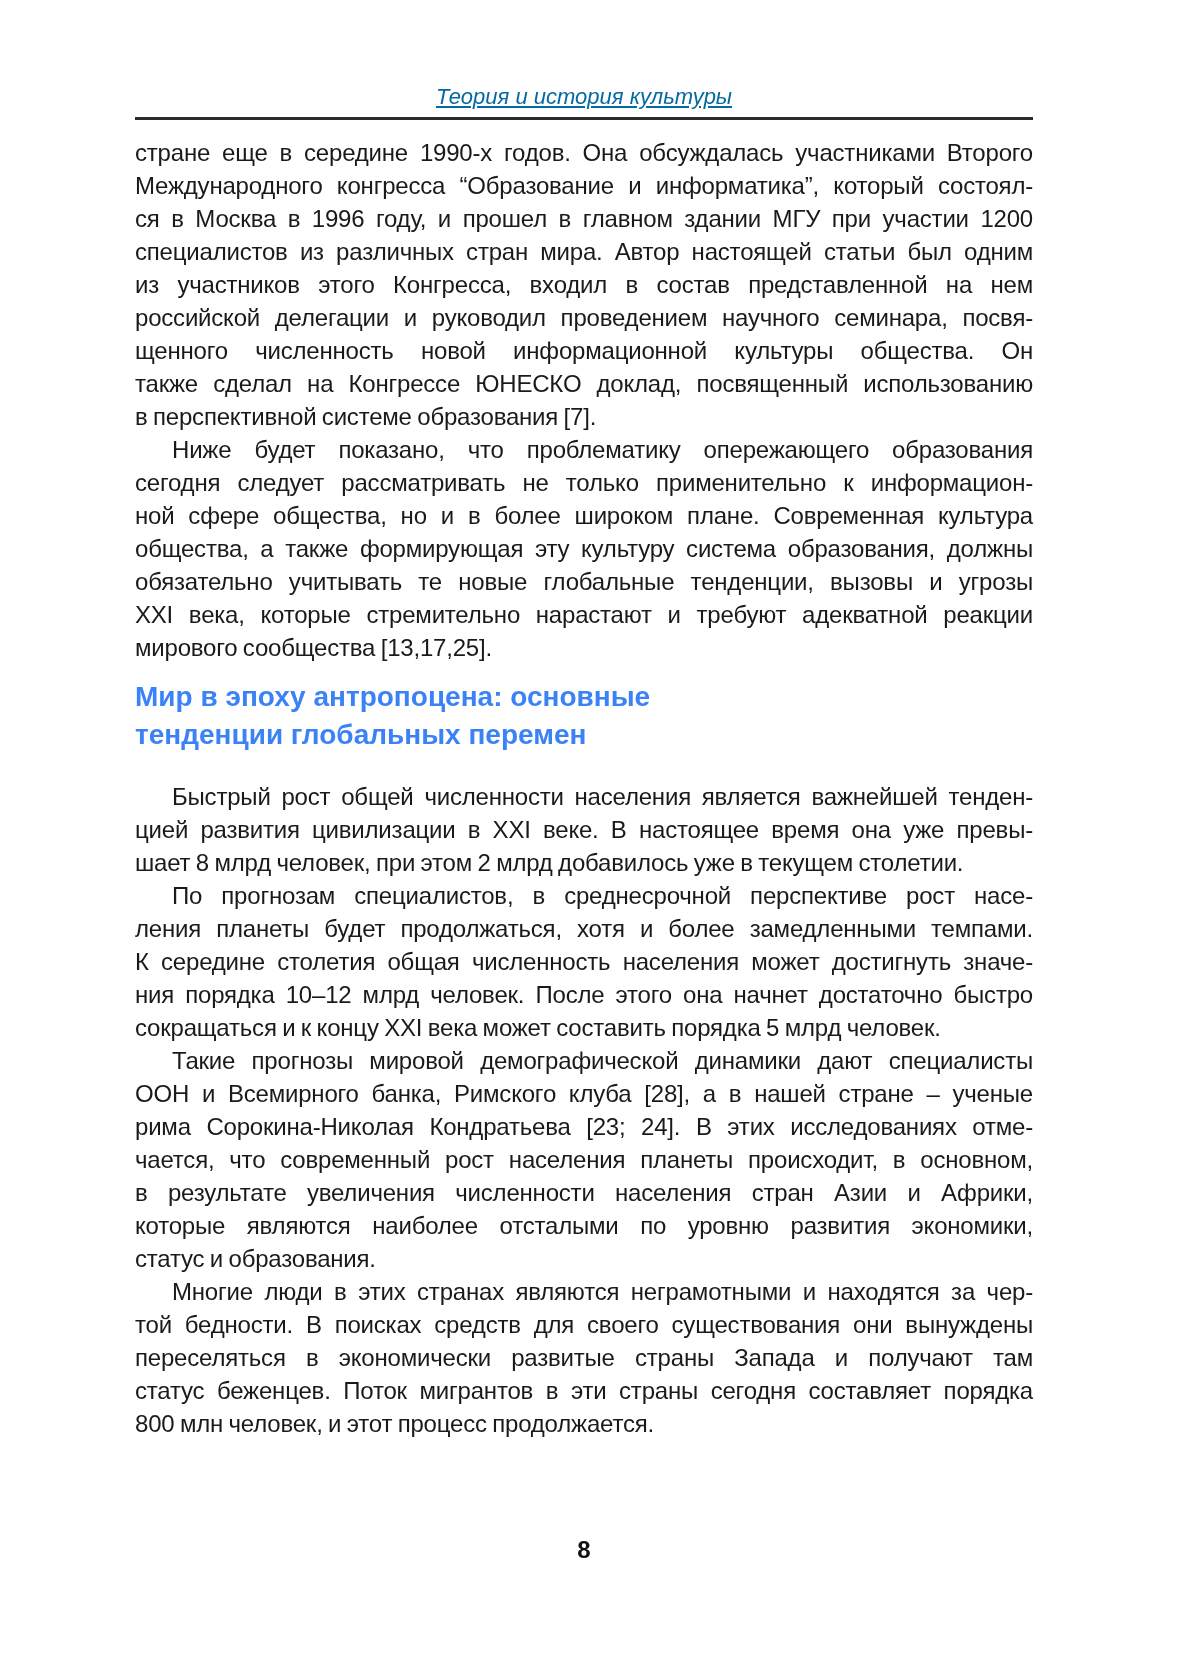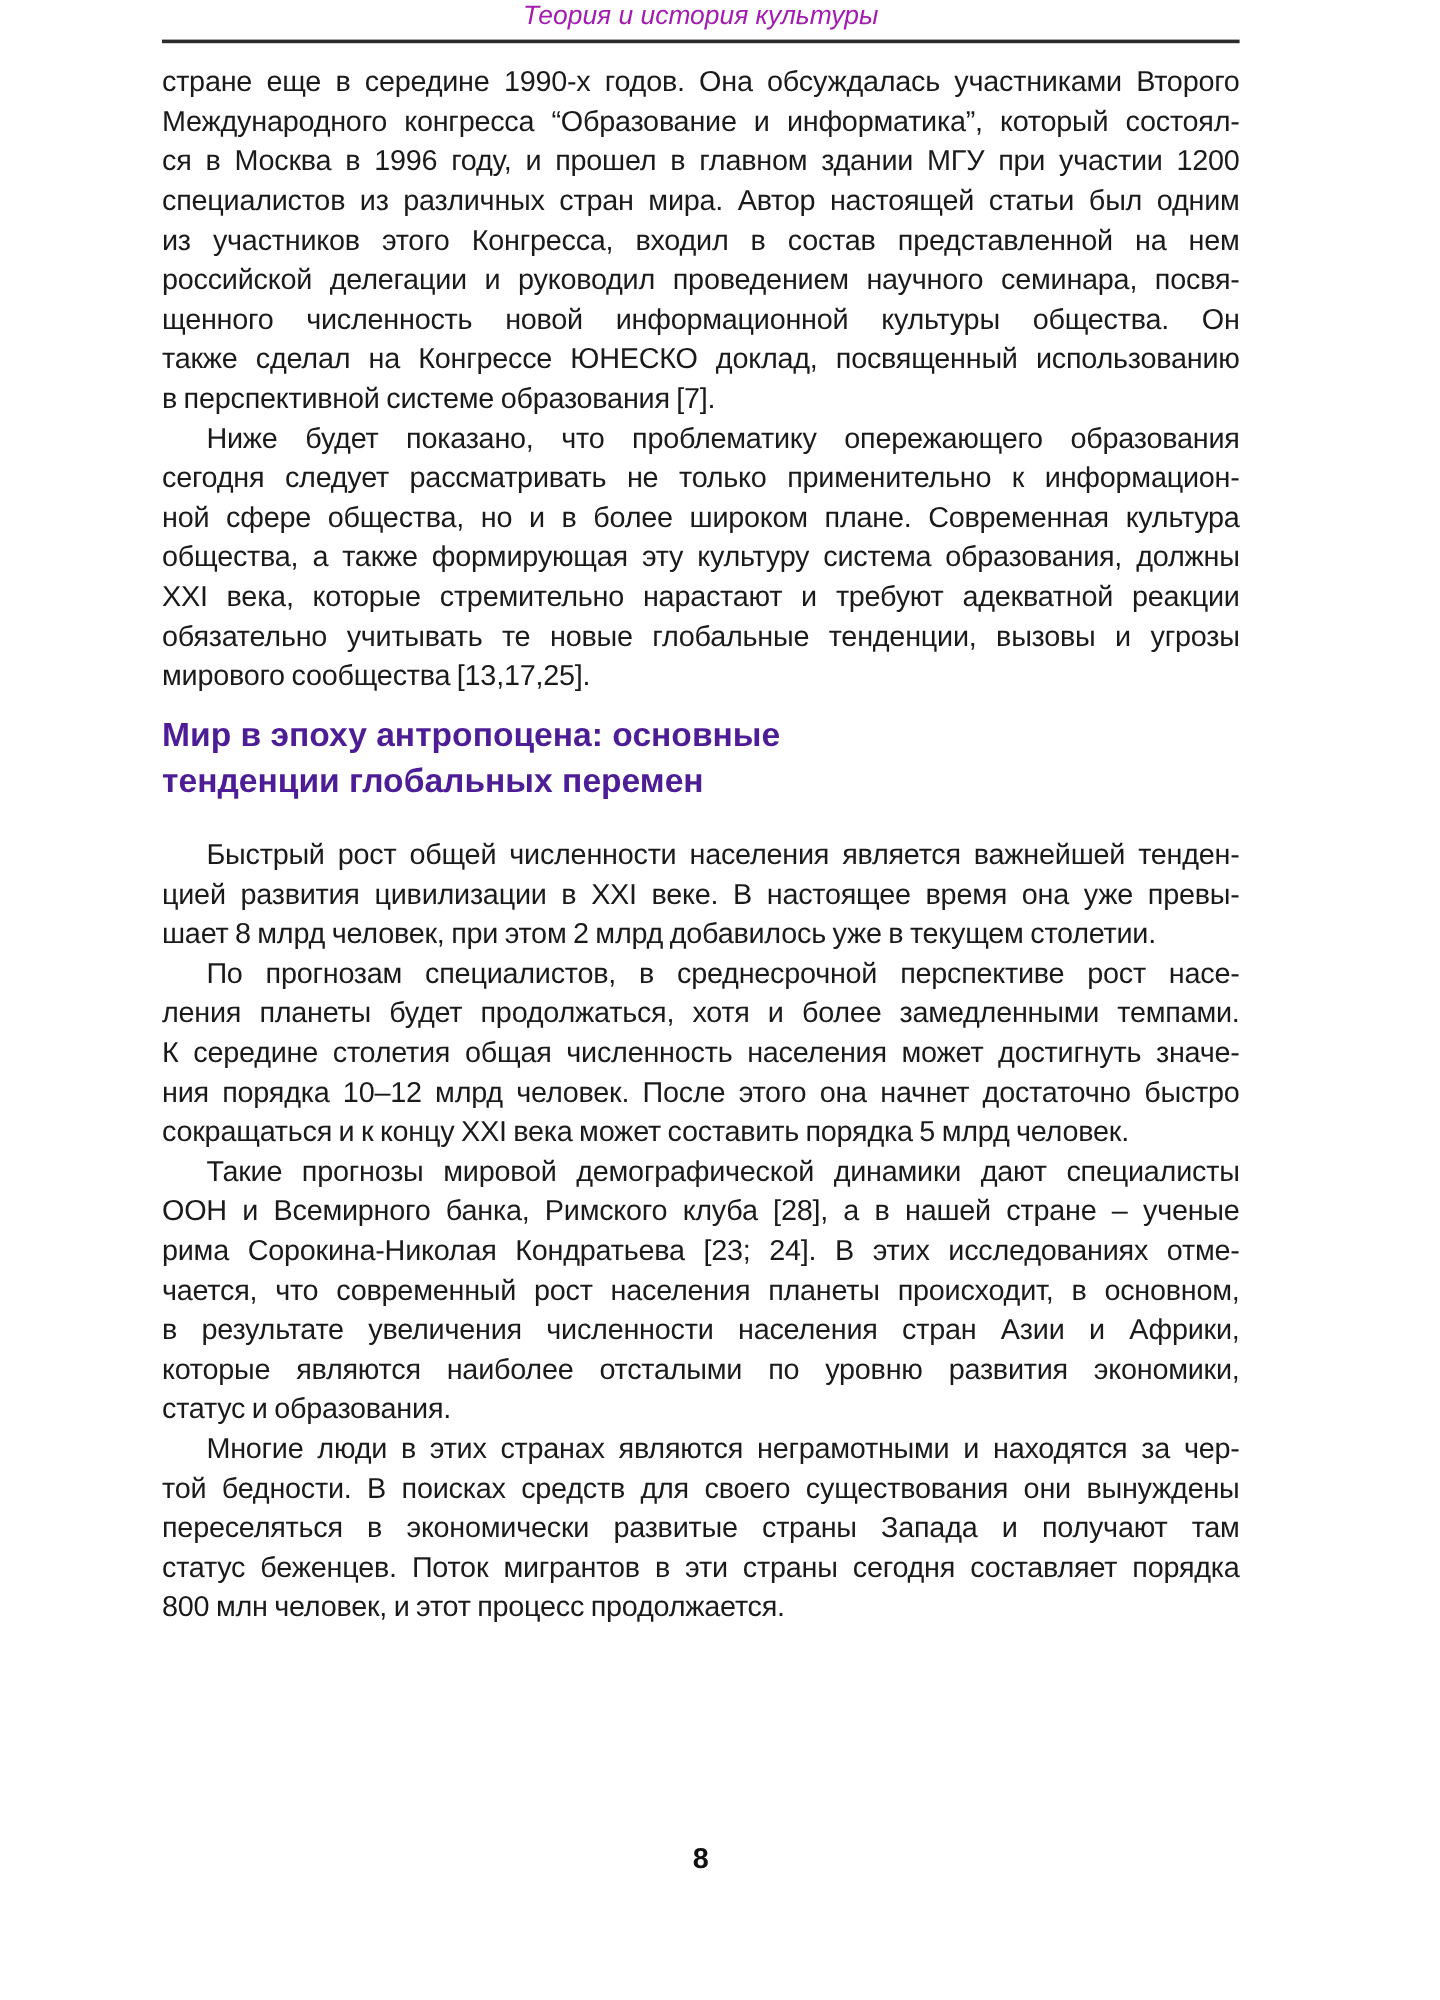--- a/index.html
+++ b/index.html
@@ -11,25 +11,27 @@
     background: #ffffff;
     font-family: "Liberation Sans", sans-serif;
     color: #1a1a1a;
     overflow: hidden;
   }
   .content-col {
     margin-left: 135px;
     width: 898px;
   }
   .running-header {
+    padding-top: 84px;
     text-align: center;
     font-style: italic;
     font-size: 22px;
     line-height: 26px;
-    color: #a21caf;
+    color: #0369a1;
+    text-decoration: underline;
   }
   .header-rule {
     margin-top: 7px;
     height: 3px;
     background: #2b2b2b;
     border: none;
   }
   .article {
     margin-top: 16px;
   }
@@ -50,21 +52,21 @@
     padding: 0;
   }
   .heading .line {
     font-size: 28px;
     font-weight: 700;
     line-height: 38px;
     letter-spacing: 0;
     word-spacing: 0;
     text-align: left;
     text-align-last: left;
-    color: #4c1d95;
+    color: #3b82f6;
   }
   .page-footer {
     position: absolute;
     top: 1535px;
     left: 135px;
     width: 898px;
     text-align: center;
     font-size: 24px;
     font-weight: 700;
     line-height: 30px;
@@ -88,22 +90,22 @@
           <div class="line">российской делегации и руководил проведением научного семинара, посвя-</div>
           <div class="line"><span class="">щенного численность </span><span class="italic">новой информационной культуры общества</span><span class="">. Он</span></div>
           <div class="line">также сделал на Конгрессе ЮНЕСКО доклад, посвященный использованию</div>
           <div class="line last">в перспективной системе образования [7].</div>
         </div>
         <div class="paragraph">
           <div class="line indent">Ниже будет показано, что проблематику опережающего образования</div>
           <div class="line">сегодня следует рассматривать не только применительно к информацион-</div>
           <div class="line">ной сфере общества, но и в более широком плане. Современная культура</div>
           <div class="line">общества, а также формирующая эту культуру система образования, должны</div>
+          <div class="line">обязательно учитывать те новые глобальные тенденции, вызовы и угрозы</div>
           <div class="line">XXI века, которые стремительно нарастают и требуют адекватной реакции</div>
-          <div class="line">обязательно учитывать те новые глобальные тенденции, вызовы и угрозы</div>
           <div class="line last">мирового сообщества [13,17,25].</div>
         </div>
         <h2 class="heading">
           <div class="line">Мир в эпоху антропоцена: основные</div>
           <div class="line last">тенденции глобальных перемен</div>
         </h2>
         <div class="paragraph">
           <div class="line indent">Быстрый рост общей численности населения является важнейшей тенден-</div>
           <div class="line">цией развития цивилизации в XXI веке. В настоящее время она уже превы-</div>
           <div class="line last">шает 8 млрд человек, при этом 2 млрд добавилось уже в текущем столетии.</div>

